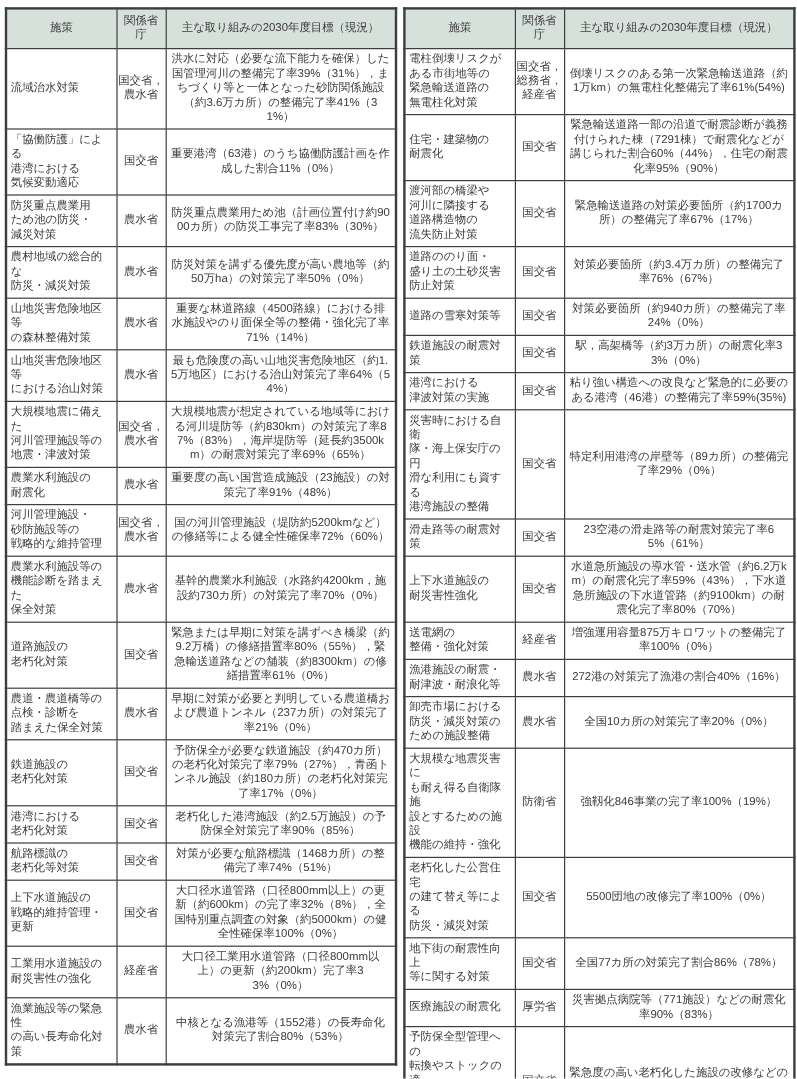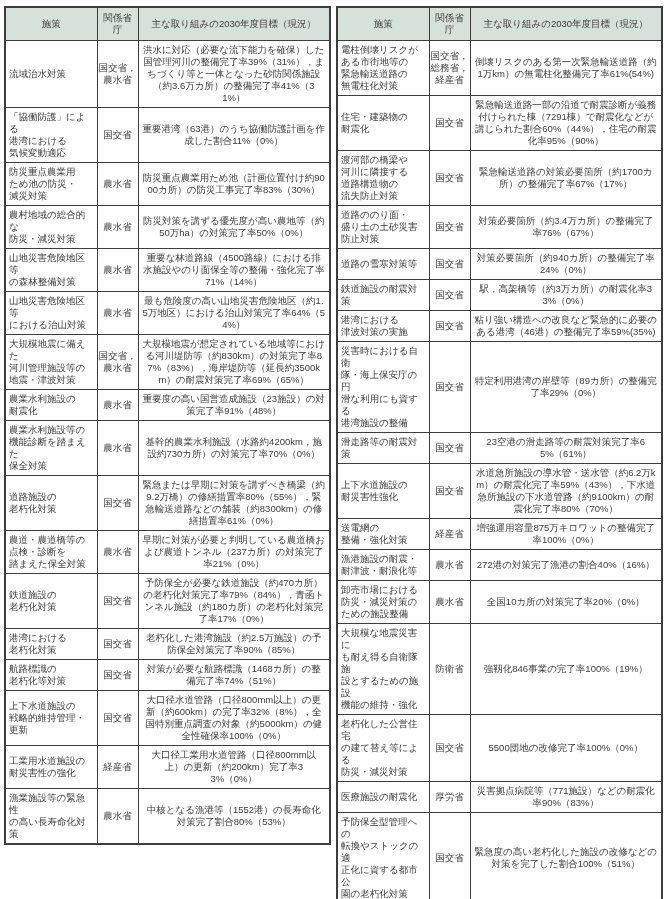--- a/index.html
+++ b/index.html
@@ -133,20 +133,28 @@
 農水省</td>
     <td class="target">大規模地震が想定されている地域等における河川堤防等（約830km）の対策完了率87%（83%），海岸堤防等（延長約3500km）の耐震対策完了率69%（65%）</td>
   </tr>
           <tr>
     <td class="measure">農業水利施設の
 耐震化</td>
     <td class="ministry">農水省</td>
     <td class="target">重要度の高い国営造成施設（23施設）の対策完了率91%（48%）</td>
   </tr>
           <tr>
+    <td class="measure">河川管理施設・
+砂防施設等の
+戦略的な維持管理</td>
+    <td class="ministry">国交省，
+農水省</td>
+    <td class="target">国の河川管理施設（堤防約5200kmなど）の修繕等による健全性確保率72%（60%）</td>
+  </tr>
+          <tr>
     <td class="measure">農業水利施設等の
 機能診断を踏まえた
 保全対策</td>
     <td class="ministry">農水省</td>
     <td class="target">基幹的農業水利施設（水路約4200km，施設約730カ所）の対策完了率70%（0%）</td>
   </tr>
           <tr>
     <td class="measure">道路施設の
 老朽化対策</td>
     <td class="ministry">国交省</td>
@@ -156,21 +164,21 @@
     <td class="measure">農道・農道橋等の
 点検・診断を
 踏まえた保全対策</td>
     <td class="ministry">農水省</td>
     <td class="target">早期に対策が必要と判明している農道橋および農道トンネル（237カ所）の対策完了率21%（0%）</td>
   </tr>
           <tr>
     <td class="measure">鉄道施設の
 老朽化対策</td>
     <td class="ministry">国交省</td>
-    <td class="target">予防保全が必要な鉄道施設（約470カ所）の老朽化対策完了率79%（84%），青函トンネル施設（約180カ所）の老朽化対策完了率17%（0%）</td>
+    <td class="target">予防保全が必要な鉄道施設（約470カ所）の老朽化対策完了率79%（27%），青函トンネル施設（約180カ所）の老朽化対策完了率17%（0%）</td>
   </tr>
           <tr>
     <td class="measure">港湾における
 老朽化対策</td>
     <td class="ministry">国交省</td>
     <td class="target">老朽化した港湾施設（約2.5万施設）の予防保全対策完了率90%（85%）</td>
   </tr>
           <tr>
     <td class="measure">航路標識の
 老朽化等対策</td>
@@ -307,20 +315,26 @@
     <td class="target">強靱化846事業の完了率100%（19%）</td>
   </tr>
           <tr>
     <td class="measure">老朽化した公営住宅
 の建て替え等による
 防災・減災対策</td>
     <td class="ministry">国交省</td>
     <td class="target">5500団地の改修完了率100%（0%）</td>
   </tr>
           <tr>
+    <td class="measure">地下街の耐震性向上
+等に関する対策</td>
+    <td class="ministry">国交省</td>
+    <td class="target">全国77カ所の対策完了割合86%（78%）</td>
+  </tr>
+          <tr>
     <td class="measure">医療施設の耐震化</td>
     <td class="ministry">厚労省</td>
     <td class="target">災害拠点病院等（771施設）などの耐震化率90%（83%）</td>
   </tr>
           <tr>
     <td class="measure">予防保全型管理への
 転換やストックの適
 正化に資する都市公
 園の老朽化対策</td>
     <td class="ministry">国交省</td>

